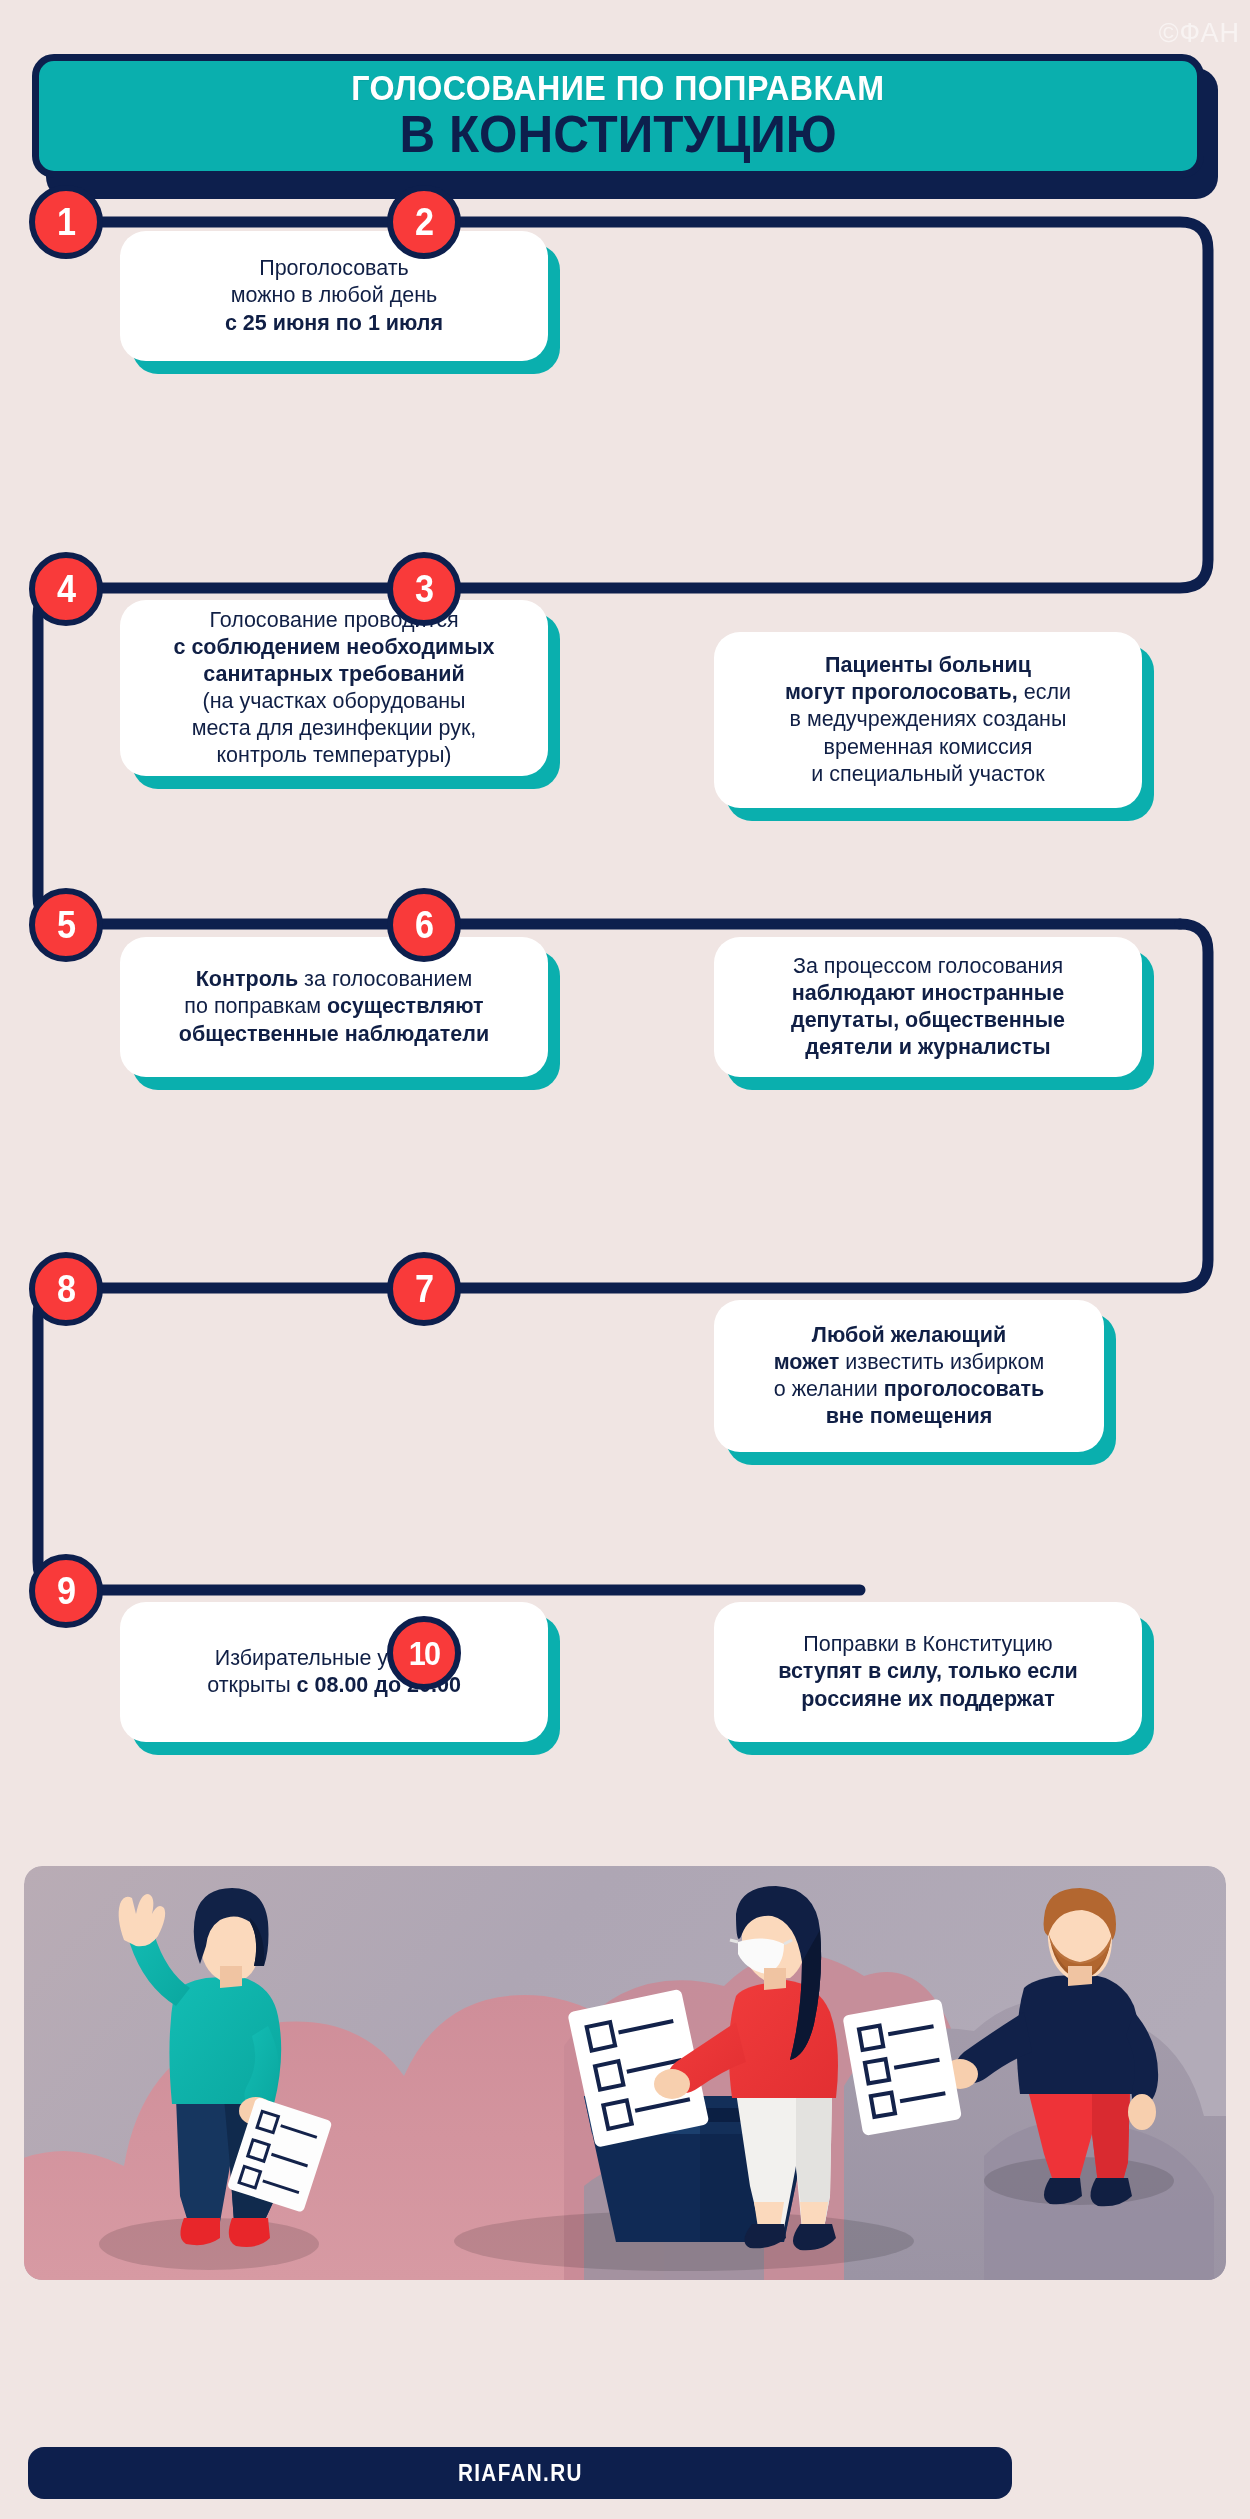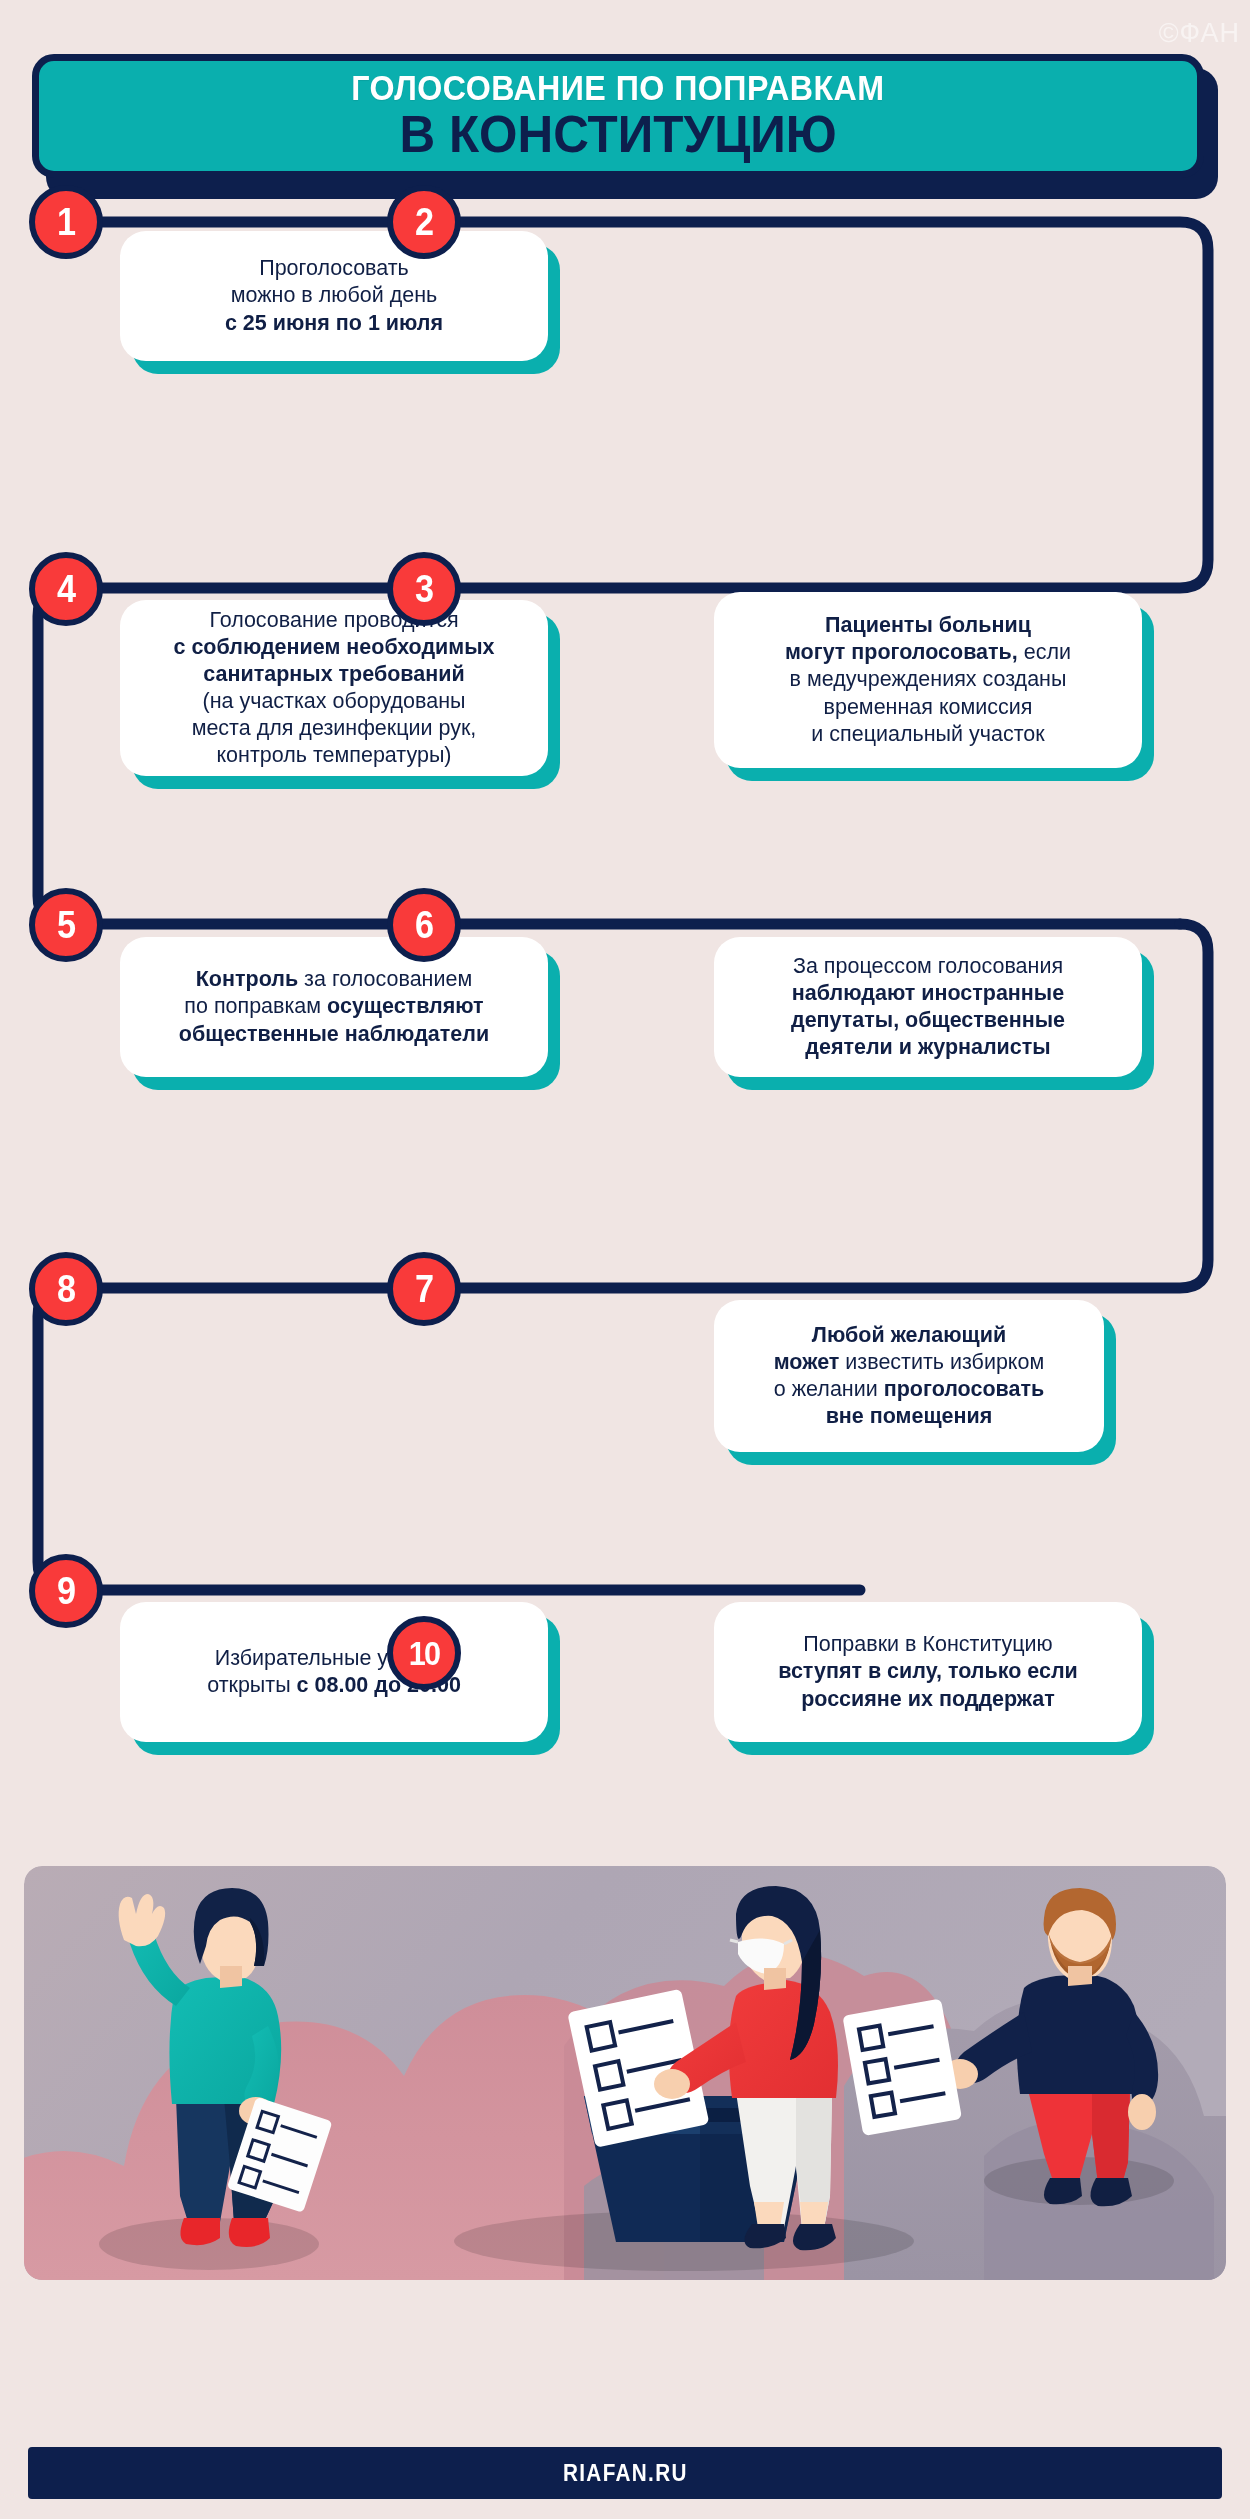--- a/index.html
+++ b/index.html
@@ -139,23 +139,23 @@
     width: 1202px; height: 414px;
     border-radius: 18px;
     overflow: hidden;
     z-index: 4;
   }
 
   
   .footer {
     position: absolute;
     left: 28px; top: 2447px;
-    width: 1194px; height: 52px;
+    width: 984px; height: 52px;
     background: #0d1f4d;
-    border-radius: 4px;
+    border-radius: 16px;
     display: flex;
     align-items: center;
     justify-content: center;
     z-index: 6;
   }
   .footer span {
     color: #ffffff;
     font-size: 23px;
     font-weight: bold;
     letter-spacing: 1.5px;
@@ -210,21 +210,21 @@
     <div class="card-body">
       <div class="card-text">
         Голосование проводится<br><b>с соблюдением необходимых</b><br><b>санитарных требований</b><br>(на участках оборудованы<br>места для дезинфекции рук,<br>контроль температуры)
       </div>
     </div>
   </div>
   <div class="badge" style="left:29px; top:552px;">
     <span>4</span>
   </div>
 
-  <div class="card" style="left:714px; top:592px; width:428px; height:176px;">
+  <div class="card" style="left:714px; top:632px; width:428px; height:176px;">
     <div class="card-shadow"></div>
     <div class="card-body">
       <div class="card-text">
         <b>Пациенты больниц</b><br><b>могут проголосовать,</b> если<br>в медучреждениях созданы<br>временная комиссия<br>и специальный участок
       </div>
     </div>
   </div>
   <div class="badge" style="left:387px; top:552px;">
     <span>3</span>
   </div>

